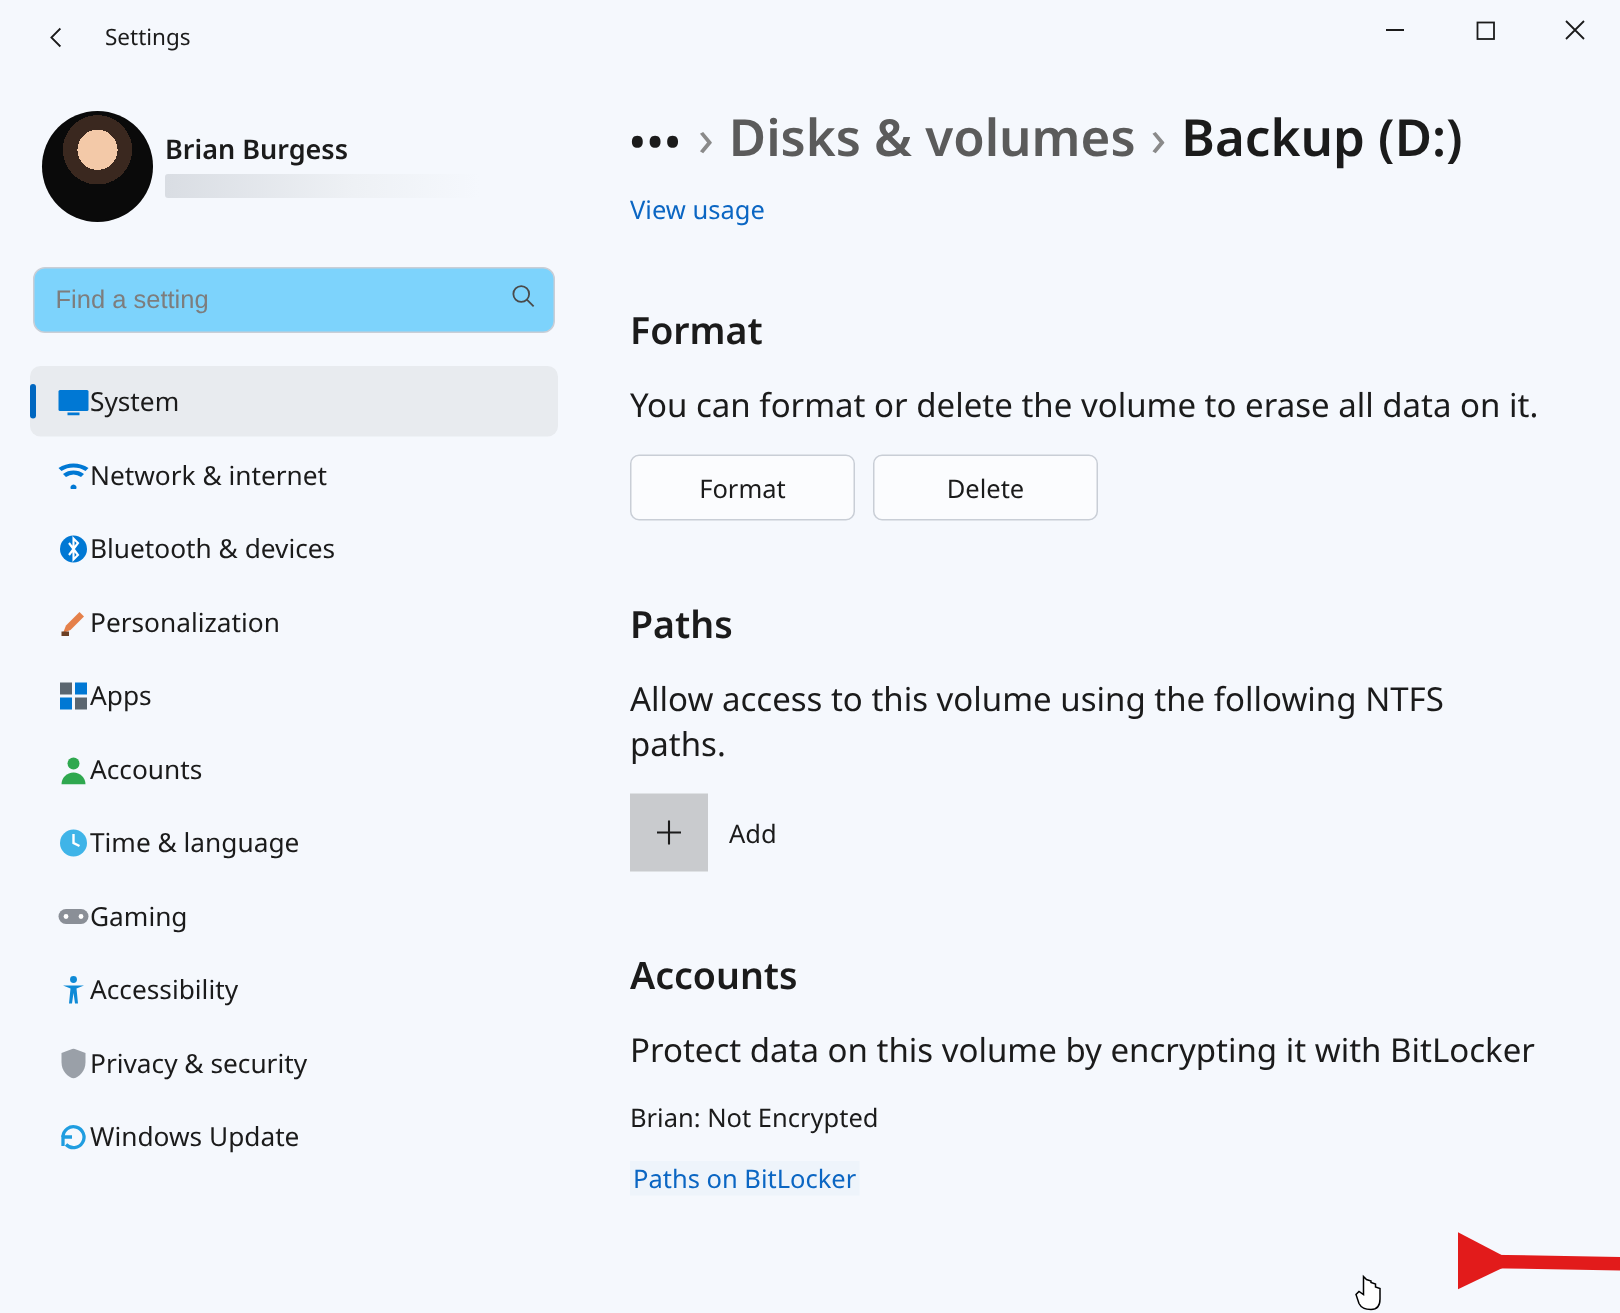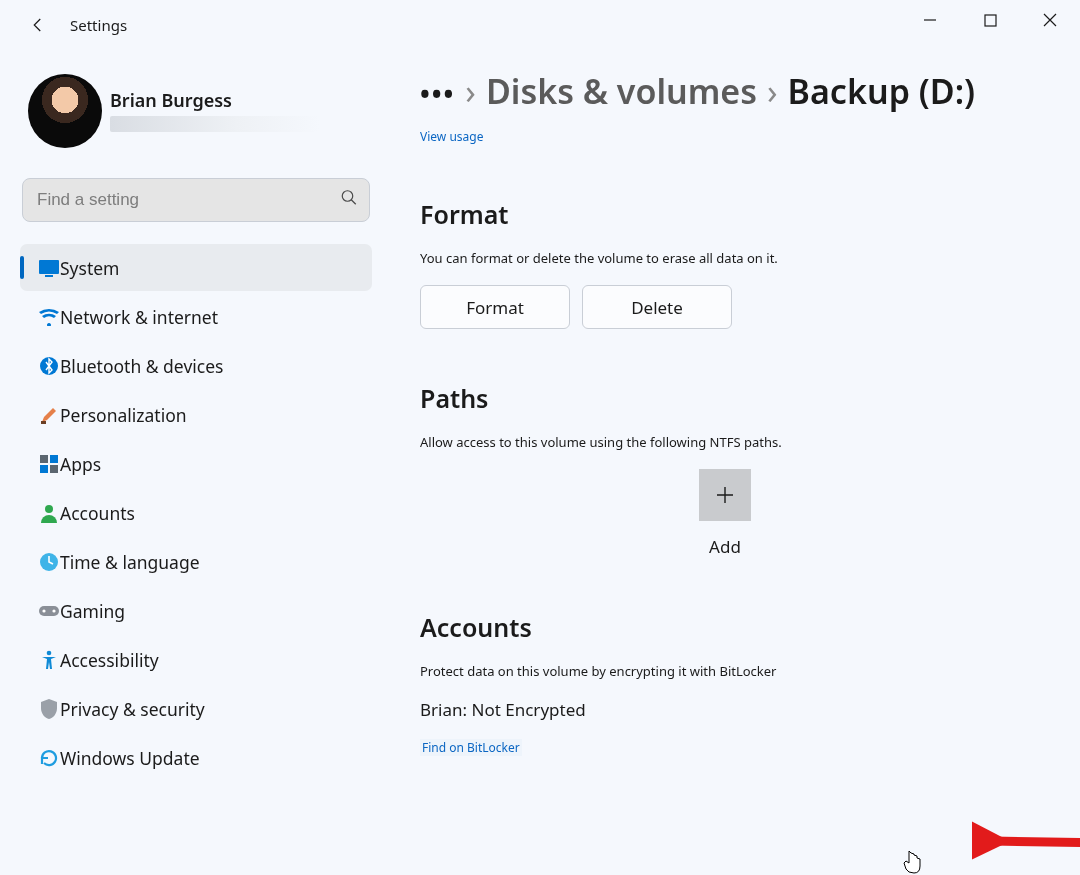--- a/index.html
+++ b/index.html
@@ -80,21 +80,21 @@
     position:relative;
     margin: 6px 2px 22px 2px;
   }
   .search input {
     width:100%;
     height:44px;
     font-size:17px;
     padding: 0 44px 0 14px;
     border:1px solid #c9ced6;
     border-radius:8px;
-    background:#e5e5e5;
+    background:#7dd3fc;
     color:#555;
   }
   .search input::placeholder { color:#7d7d7d; }
   .search .search-ico {
     position:absolute; right:12px; top:50%; transform:translateY(-50%);
   }
 
   .nav { display:flex; flex-direction:column; gap:2px; }
   .nav-item {
     height:47px;
@@ -127,41 +127,41 @@
   }
   .breadcrumb {
     display:flex; align-items:baseline; gap:10px;
     font-size:34px; font-weight:600;
     color:#5b5b5b;
   }
   .breadcrumb .dots { letter-spacing:2px; font-weight:700; color:#1b1b1b; font-size:26px; cursor:pointer; }
   .breadcrumb .sep { color:#8a8a8a; font-weight:400; }
   .breadcrumb .current { color:#1b1b1b; }
   .link-blue {
-    color:#0b66c3; font-size:12px; cursor:pointer; width:fit-content;
+    color:#0b66c3; font-size:17px; cursor:pointer; width:fit-content;
   }
   .link-blue.hl { background:#eef4fb; padding:0 2px; }
 
   .section { margin-top: 52px; }
   .section h2 {
     font-size:25px; font-weight:600; margin:0 0 18px 0; color:#1b1b1b;
   }
-  .body-text { font-size:13px; color:#1b1b1b; margin:0 0 18px 0; }
+  .body-text { font-size:22px; color:#1b1b1b; margin:0 0 18px 0; }
   .btn-row { display:flex; gap:12px; }
   .btn {
     min-width:150px; height:44px;
     display:flex; align-items:center; justify-content:center;
     font-size:17px;
     border:1px solid #c9ced6;
     background:#fbfcfe;
     border-radius:6px;
     cursor:pointer;
   }
   .addbox {
-    display:flex; align-items:center; gap:14px;flex-direction:column;
+    display:flex; align-items:center; gap:14px;
   }
   .addbox .plusbox {
     width:52px;height:52px;background:#c9cbce;
     display:flex;align-items:center;justify-content:center;
     font-size:24px;color:#1b1b1b;cursor:pointer;
   }
   .addbox .addlbl { font-size:17px; }
 
   .status-line { font-size:17px; margin:14px 0 18px 0; }
 
@@ -365,21 +365,21 @@
       </div>
     </div>
 
     <div class="section">
       <h2>Accounts</h2>
       <p class="body-text">Protect data on this volume by encrypting it with BitLocker</p>
       <div class="status-line">
         <span>Brian:</span>
         <span>Not Encrypted</span>
       </div>
-      <div class="link-blue hl">Find on BitLocker</div>
+      <div class="link-blue hl">Paths on BitLocker</div>
     </div>
 
     <svg class="arrow" width="340" height="50">
       <defs>
         <marker id="ah" markerWidth="12" markerHeight="12" refX="2" refY="6" orient="auto">
           <path d="M12 0 L0 6 L12 12 Z" fill="#e21b1b"></path>
         </marker>
       </defs>
       <line x1="330" y1="30" x2="20" y2="25" stroke="#e21b1b" stroke-width="9" marker-end="url(#ah)"></line>
     </svg>

